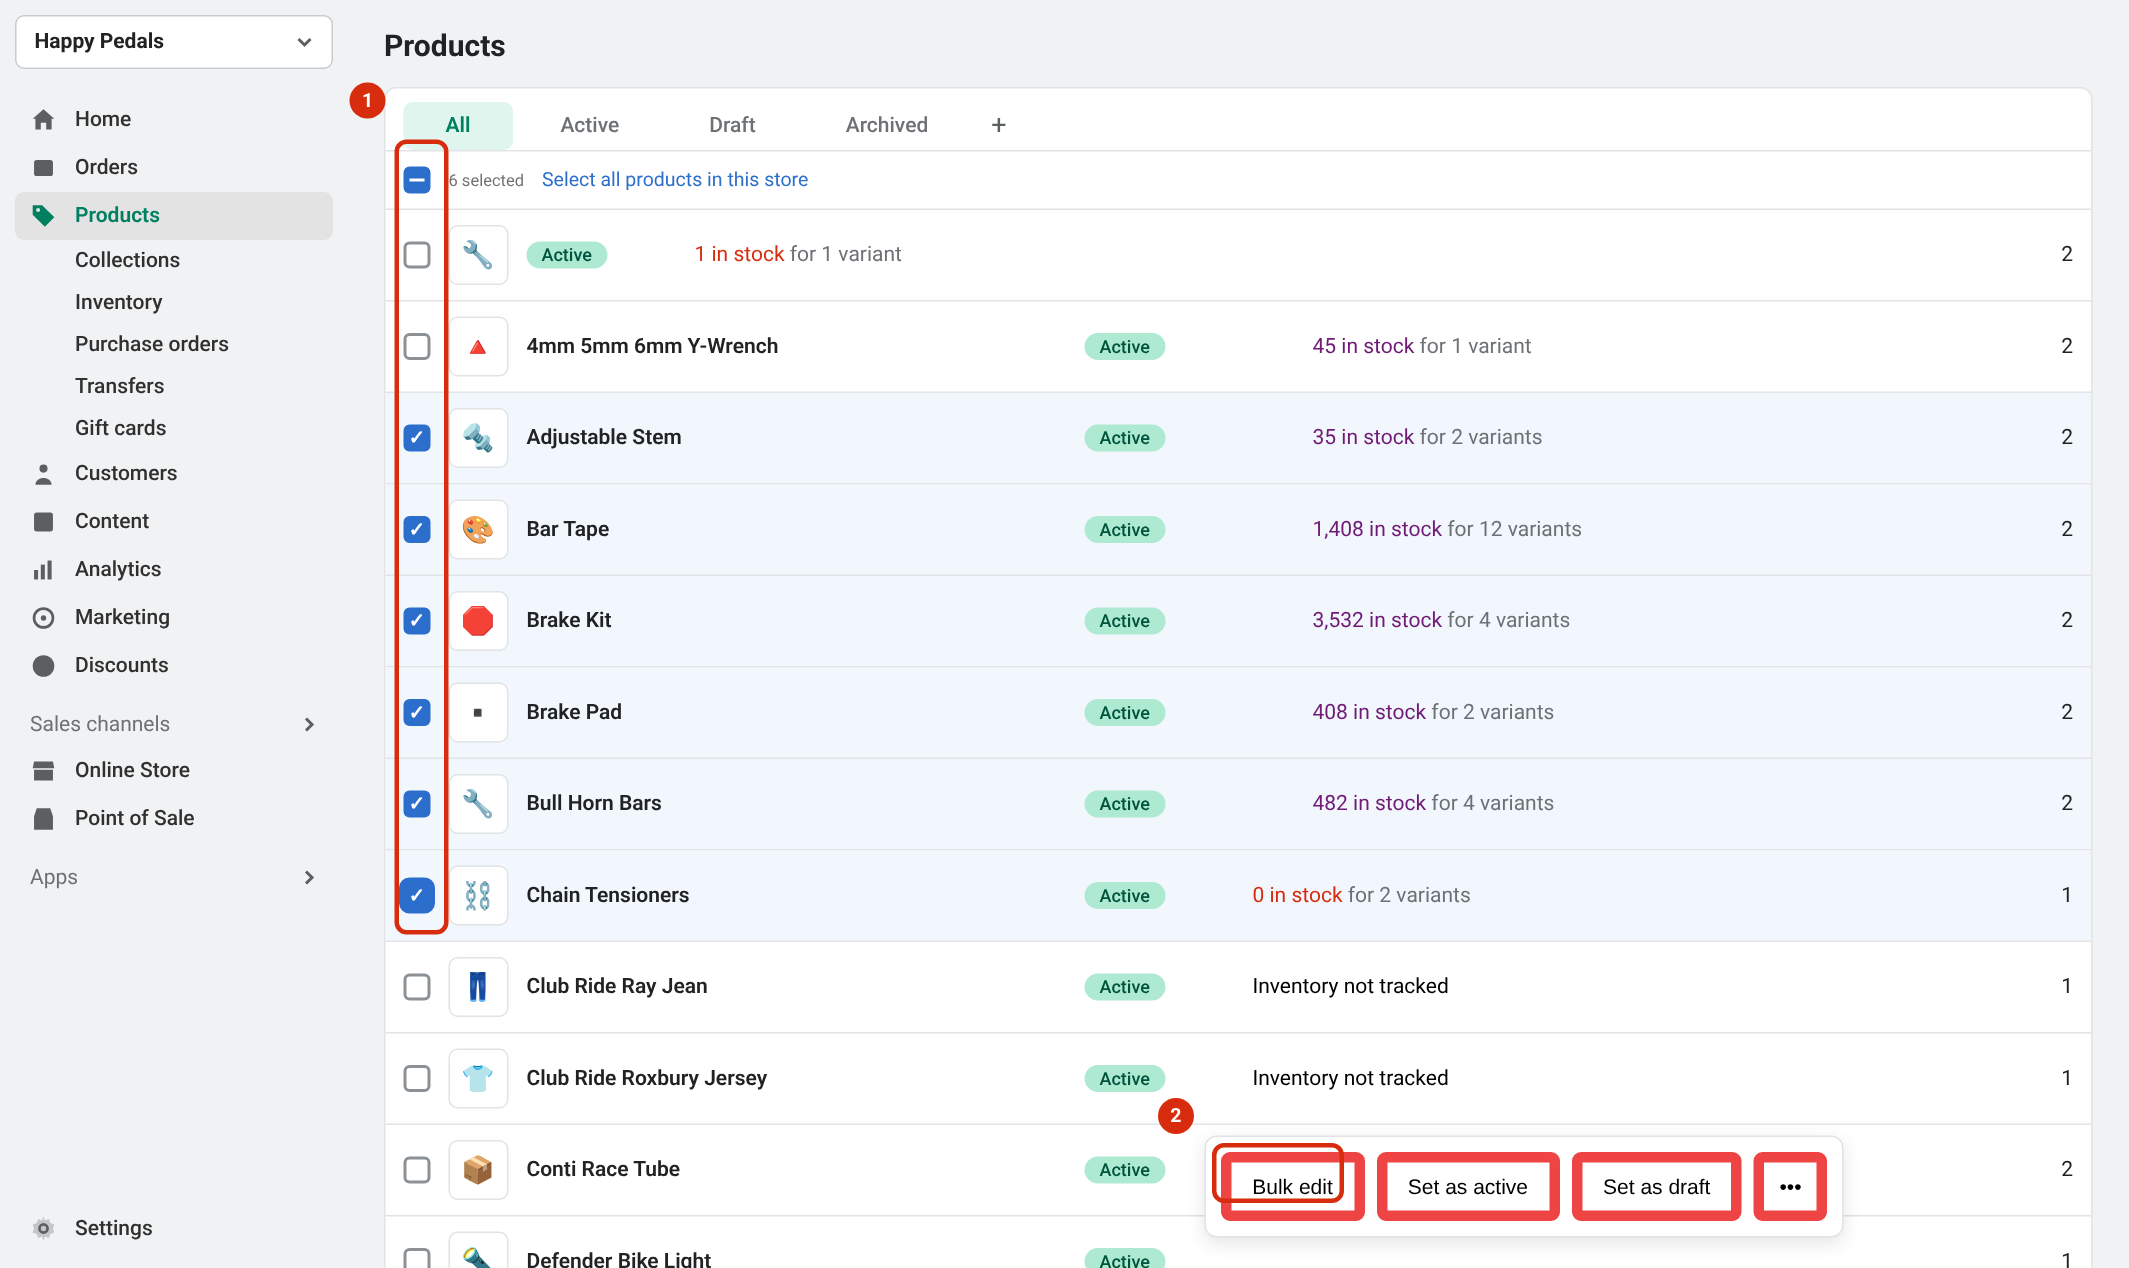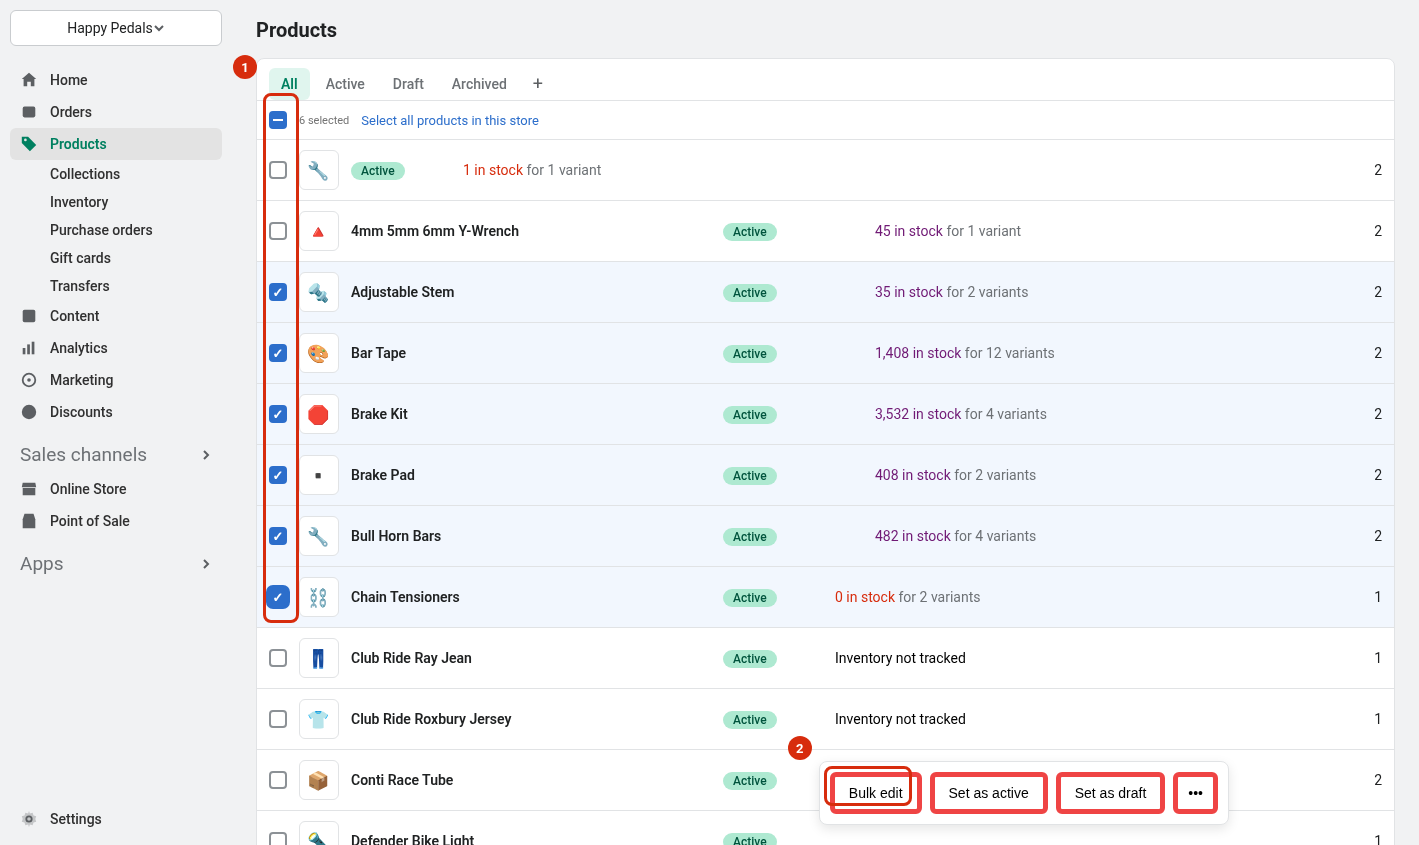--- a/index.html
+++ b/index.html
@@ -1,31 +1,31 @@
 <!DOCTYPE html>
 <html><head>
 <meta charset="utf-8">
 <style>
 * { box-sizing: border-box; margin: 0; padding: 0; }
 body { font-family: -apple-system, BlinkMacSystemFont, "Segoe UI", Roboto, sans-serif; background: #f1f2f3; color: #202223; font-size: 14px; }
 .app { display: flex; height: 100vh; }
 .sidebar { width: 232px; padding: 10px; display: flex; flex-direction: column; }
-.store-select { background: #fff; border: 1px solid #c9cccf; border-radius: 6px; padding: 9px 12px; display: flex; justify-content: center; align-items: center; font-weight: 400; font-size: 14px; cursor: pointer; }
+.store-select { background: #fff; border: 1px solid #c9cccf; border-radius: 6px; padding: 9px 12px; display: flex; justify-content: space-between; align-items: center; font-weight: 700; font-size: 14px; cursor: pointer; }
 .nav { margin-top: 18px; }
 .nav-item { display: flex; align-items: center; gap: 12px; padding: 7px 10px; border-radius: 6px; cursor: pointer; color: #303030; font-weight: 500; }
 .nav-item.active { background: #e3e3e3; color: #008060; font-weight: 600; }
 .nav-item .icon { width: 18px; height: 18px; display: flex; align-items: center; justify-content: center; }
 .sub-nav { margin-left: 30px; }
 .sub-nav .nav-sub { padding: 6px 10px; cursor: pointer; color: #303030; font-weight: 500; }
-.section-label { padding: 7px 10px; color: #6d7175; font-size: 19px; display: flex; justify-content: space-between; align-items: center; margin-top: 8px; }
+.section-label { padding: 7px 10px; color: #6d7175; font-size: 14px; display: flex; justify-content: space-between; align-items: center; margin-top: 8px; }
 .main { flex: 1; padding: 18px 24px 0 24px; overflow: auto; position: relative; }
 .page-title { font-size: 20px; font-weight: 700; margin-bottom: 16px; }
 .card { background: #fff; border: 1px solid #e1e3e5; border-radius: 8px 8px 0 0; }
 .tabs { display: flex; align-items: center; gap: 4px; padding: 8px 12px 0 12px; border-bottom: 1px solid #e1e3e5; }
-.tab { padding: 8px 12px; border-radius: 6px; cursor: pointer; color: #6d7175; font-weight: 500; }
+.tab { padding: 8px 28px; border-radius: 6px; cursor: pointer; color: #6d7175; font-weight: 500; }
 .tab.active { background: #e0f5ee; color: #008060; font-weight: 600; }
 .tab-add { padding: 6px 10px; cursor: pointer; color: #5c5f62; font-size: 18px; }
 .select-row { display: flex; align-items: center; padding: 10px 12px; gap: 12px; border-bottom: 1px solid #e1e3e5; }
 .checkbox { width: 18px; height: 18px; border: 2px solid #8c9196; border-radius: 4px; background: #fff; cursor: pointer; display: flex; align-items: center; justify-content: center; }
 .checkbox.checked { background: #2c6ecb; border-color: #2c6ecb; }
 .checkbox.checked::after { content: "✓"; color: #fff; font-size: 13px; font-weight: bold; }
 .checkbox.indeterminate { background: #2c6ecb; border-color: #2c6ecb; }
 .checkbox.indeterminate::after { content: ""; display: block; width: 10px; height: 2px; background: #fff; }
 .checkbox.focused { box-shadow: 0 0 0 2px #2c6ecb; outline: 2px solid #2c6ecb; outline-offset: 1px; }
 .selected-text { font-size: 11px; color: #737373; }
@@ -37,21 +37,21 @@
 .status { flex: 0 0 100px; }
 .badge { background: #aee9d1; color: #00543d; padding: 2px 10px; border-radius: 10px; font-size: 12px; font-weight: 500; }
 .inventory { flex: 1; color: #6d7175; }
 .inventory .count { color: #701a75; margin-left: 40px; }
 .inventory .low { color: #d72c0d; }
 .inventory .muted { color: #000000; }
 .channels { flex: 0 0 50px; text-align: right; color: #202223; }
 .annotation-circle { position: absolute; width: 24px; height: 24px; background: #d72c0d; color: #fff; border-radius: 50%; display: flex; align-items: center; justify-content: center; font-weight: 700; font-size: 13px; z-index: 10; }
 .annotation-box { position: absolute; border: 3px solid #d72c0d; border-radius: 8px; z-index: 5; pointer-events: none; }
 .float-actions { position: fixed; bottom: 20px; right: 190px; background: #fff; border: 1px solid #e1e3e5; border-radius: 8px; padding: 10px; display: flex; gap: 8px; box-shadow: 0 4px 12px rgba(0,0,0,0.1); z-index: 20; }
-.btn { border: 5px solid #ef4444; background: #fff; border-radius: 6px; padding: 8px 14px; cursor: pointer; font-size: 14px; font-weight: 500; }
+.btn { border: 7px solid #ef4444; background: #fff; border-radius: 6px; padding: 8px 14px; cursor: pointer; font-size: 14px; font-weight: 500; }
 .btn.more { padding: 8px 10px; }
 svg { display: block; }
 </style>
 </head>
 <body>
 
 <div class="app">
   <aside class="sidebar">
     <div class="store-select">
       <span>Happy Pedals</span>
@@ -83,22 +83,31 @@
             <svg width="18" height="18" viewBox="0 0 20 20">
               <path fill="#008060" d="M2 2h7l9 9-7 7-9-9V2zm4 5a1.5 1.5 0 100-3 1.5 1.5 0 000 3z"></path>
             </svg>
           </span>
         <span>Products</span>
       </div>
       <div class="sub-nav">
         <div class="nav-sub">Collections</div>
         <div class="nav-sub">Inventory</div>
         <div class="nav-sub">Purchase orders</div>
+        <div class="nav-sub">Transfers</div>
         <div class="nav-sub">Gift cards</div>
-        <div class="nav-sub">Transfers</div>
+      </div>
+      <div class="nav-item">
+        <span class="icon">
+            <svg width="18" height="18" viewBox="0 0 20 20">
+              <circle fill="#5c5f62" cx="10" cy="6" r="3"></circle>
+              <path fill="#5c5f62" d="M4 18c0-3 3-5 6-5s6 2 6 5H4z"></path>
+            </svg>
+          </span>
+        <span>Customers</span>
       </div>
       <div class="nav-item">
         <span class="icon">
             <svg width="18" height="18" viewBox="0 0 20 20">
               <rect fill="#5c5f62" x="3" y="3" width="14" height="14" rx="2"></rect>
             </svg>
           </span>
         <span>Content</span>
       </div>
       <div class="nav-item">

